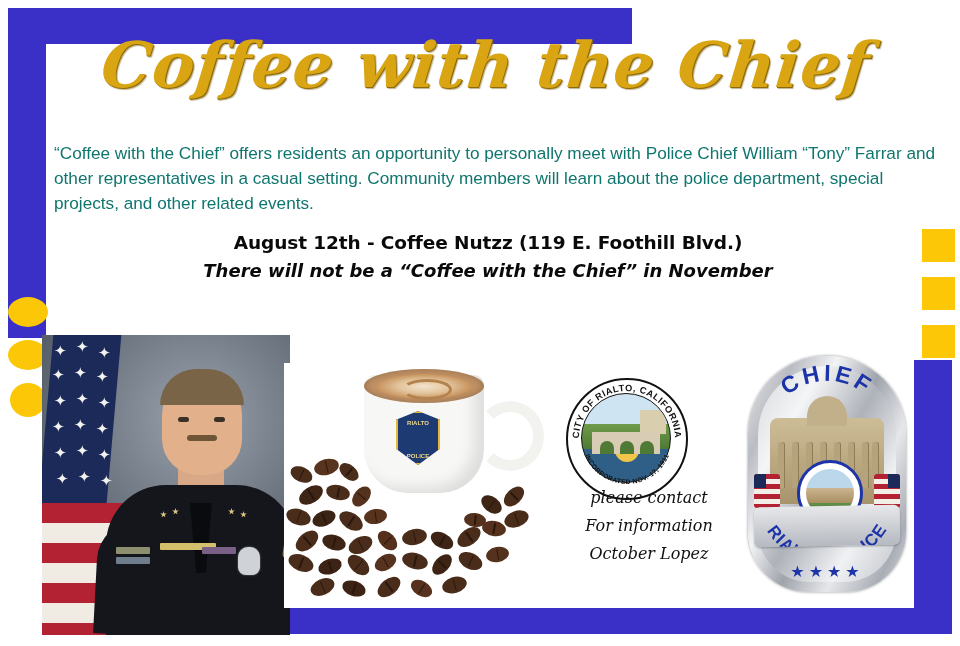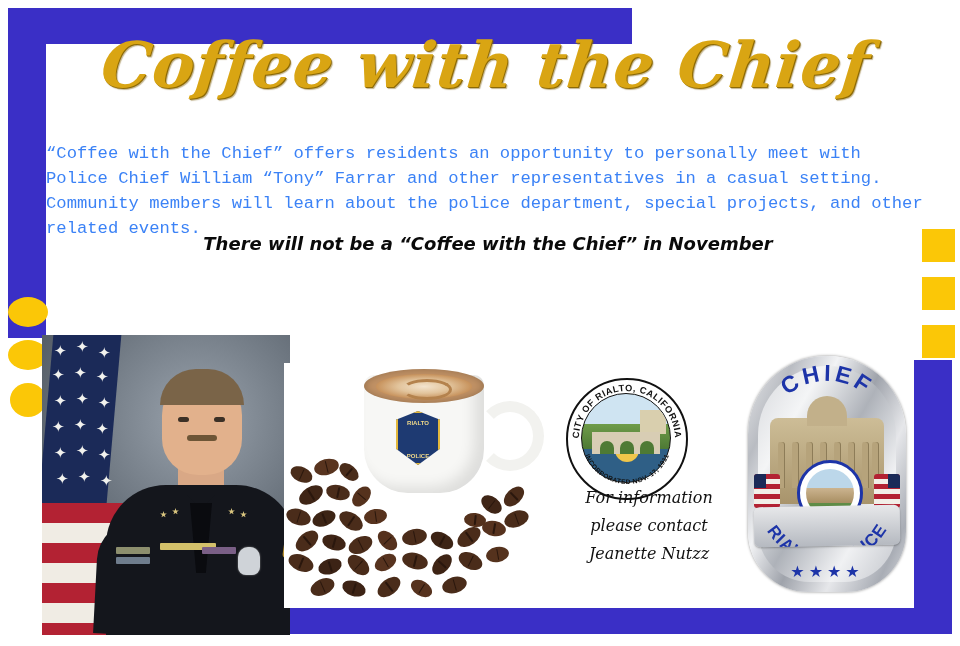--- a/index.html
+++ b/index.html
@@ -39,23 +39,23 @@
     line-height:70px;
     color:#d9a513;
     letter-spacing:1px;
     text-shadow:1px 1px 0 #8d6a05, 2px 2px 1px rgba(120,88,6,.45);
     white-space:nowrap;
     transform:skewX(-6deg);
   }
 
   
   .intro{
-    position:absolute;left:46px;top:124px;width:884px;
-    font-size:17.2px;line-height:25px;color:#3b82f6;
-    font-family:Liberation Mono, monospace;
+    position:absolute;left:54px;top:124px;width:884px;
+    font-size:17.2px;line-height:25px;color:#0f766e;
+    font-family:Liberation Sans, sans-serif;
   }
 
   
   .headline{
     position:absolute;left:46px;top:198px;width:884px;
     text-align:center;
     font-family:"DejaVu Sans", sans-serif;
     font-weight:bold;font-size:20.5px;color:#0a0a0a;
     white-space:nowrap;
     letter-spacing:-0.2px;
@@ -206,20 +206,21 @@
   <div class="dot dot1"></div>
   <div class="dot dot2"></div>
   <div class="dot dot3"></div>
 
   <div class="title">Coffee with the Chief</div>
 
   <p class="intro">“Coffee with the Chief” offers residents an opportunity to personally meet with Police Chief William “Tony” Farrar and other representatives in a casual setting. Community members will learn about the police department, special projects, and other related events.</p>
 
 
   <div class="dates">
+    <div class="date-line">August 12th - Coffee Nutzz (119 E. Foothill Blvd.)</div>
     <div class="note">There will not be a “Coffee with the Chief” in November</div>
   </div>
 
   <div class="photo">
     <div class="ph-bg"></div>
     <div class="ph-flag">
       <div class="stripe" style="top:168px;background:#b32233;"></div>
       <div class="stripe" style="top:188px;background:#f0ece4;"></div>
       <div class="stripe" style="top:208px;background:#b32233;"></div>
       <div class="stripe" style="top:228px;background:#f0ece4;"></div>
@@ -382,18 +383,18 @@
           </defs>
         <text font-size="17" letter-spacing="1.2">
           <textPath href="#ribArc" startOffset="50%" text-anchor="middle">RIALTO POLICE</textPath>
         </text>
       </svg>
     </div>
     <div class="badge-stars">★★★★</div>
   </div>
 
   <div class="contact">
+    <div>please contact</div>
     <div>For information</div>
-    <div>please contact</div>
-    <div>Jeanette Nutzz</div>
+    <div>October Lopez</div>
   </div>
 
 </div>
 
 </body></html>

